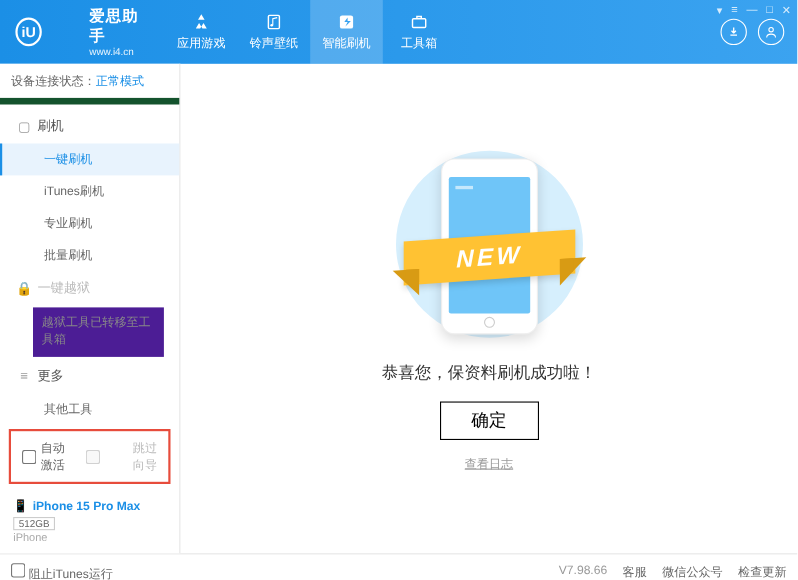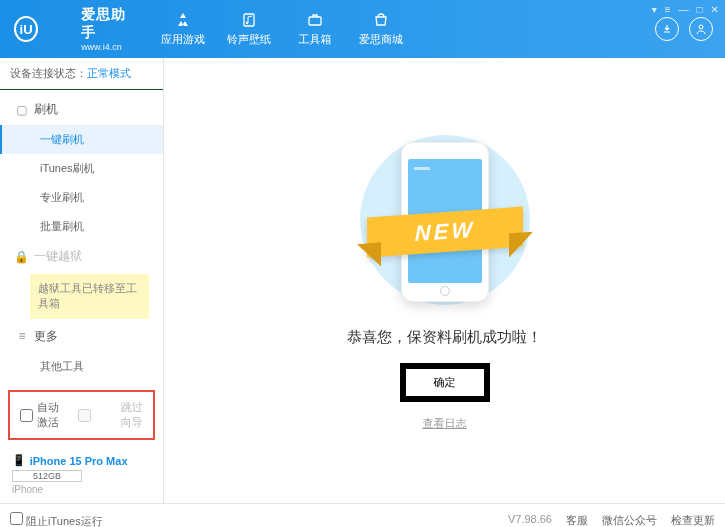--- a/index.html
+++ b/index.html
@@ -12,48 +12,48 @@
 .nav { display: flex; height: 100%; flex: 1; }
 .nav-item { width: 66px; display: flex; flex-direction: column; align-items: center; justify-content: center; cursor: pointer; font-size: 11px; }
 .nav-item.active { background: rgba(255,255,255,0.2); }
 .nav-icon { width: 18px; height: 18px; margin-bottom: 3px; display: flex; align-items: center; justify-content: center; }
 .header-right { display: flex; align-items: center; padding-right: 12px; gap: 10px; }
 .header-circle { width: 24px; height: 24px; border: 1.5px solid #fff; border-radius: 50%; display: flex; align-items: center; justify-content: center; cursor: pointer; }
 .win-controls { position: absolute; top: 4px; right: 6px; display: flex; gap: 8px; color: #fff; font-size: 10px; }
 .win-controls span { cursor: pointer; opacity: 0.8; }
 .body { display: flex; height: calc(100% - 58px - 24px); }
 .sidebar { width: 164px; border-right: 1px solid #e5e5e5; display: flex; flex-direction: column; background: #fff; }
-.status-bar { padding: 8px 10px; font-size: 11px; color: #666; border-bottom: 1px solid #14532d; }
+.status-bar { padding: 8px 10px; font-size: 11px; color: #666; border-bottom: 6px solid #14532d; }
 .status-bar .mode { color: #1b8fe6; }
 .tree { flex: 1; overflow: auto; padding-top: 4px; }
 .tree-parent { padding: 7px 16px; font-size: 12px; color: #555; display: flex; align-items: center; gap: 6px; }
 .tree-parent .ico { width: 12px; height: 12px; display: inline-flex; align-items: center; justify-content: center; color: #999; }
 .tree-child { padding: 7px 10px 7px 40px; font-size: 11px; color: #666; cursor: pointer; }
 .tree-child.active { background: #e8f3fd; color: #1b8fe6; border-left: 2px solid #1b8fe6; padding-left: 38px; }
-.tree-child.boxed { background: #fef9c3; margin: 2px 14px 2px 30px; padding: 7px 8px; color:#888; line-height:1.4; }
+.tree-child.boxed { background: #4c1d95; margin: 2px 14px 2px 30px; padding: 7px 8px; color:#888; line-height:1.4; }
 .checkbox-row { padding: 8px 10px; border: 2px solid #e74c3c; margin: 6px 8px; display: flex; gap: 12px; font-size: 11px; color: #666; }
 .checkbox-row label { display: flex; align-items: center; gap: 4px; }
 .checkbox-row .disabled { color: #bbb; gap: 30px; }
 .device-info { padding: 8px 12px; font-size: 11px; }
 .device-info .dev-name { color: #1b8fe6; font-weight: bold; display: flex; align-items: center; gap: 4px; }
-.device-info .storage { display: inline-block; border: 1px solid #ccc; padding: 0 20px; font-size: 9px; color: #666; margin-top: 3px; }
+.device-info .storage { display: inline-block; border: 1px solid #ccc; padding: 0 4px; font-size: 9px; color: #666; margin-top: 3px; }
 .device-info .type { color: #aaa; font-size: 10px; margin-top: 2px; }
 .main { flex: 1; display: flex; flex-direction: column; align-items: center; justify-content: center; position: relative; }
 .illustration { width: 180px; height: 180px; position: relative; margin-bottom: 18px; }
 .bg-circle { width: 170px; height: 170px; background: #d6effd; border-radius: 50%; position: absolute; top: 5px; left: 5px; }
 .phone { position: absolute; width: 88px; height: 160px; background: #fff; border-radius: 12px; left: 46px; top: 12px; box-shadow: 0 4px 12px rgba(0,0,0,0.15); border: 1px solid #eee; }
 .phone-screen { position: absolute; inset: 16px 6px 18px 6px; background: #6fc5f8; border-radius: 2px; }
 .phone-screen::before { content:""; position:absolute; top:8px; left:6px; width:16px; height:3px; background:#fff; opacity:0.6; }
 .phone-btn { position: absolute; bottom: 5px; left: 50%; transform: translateX(-50%); width: 10px; height: 10px; border: 1px solid #ccc; border-radius: 50%; }
 .ribbon { position: absolute; top: 82px; left: 12px; width: 156px; height: 40px; background: #ffc233; transform: skewY(-4deg); display: flex; align-items: center; justify-content: center; font-weight: 900; font-size: 22px; color: #fff; letter-spacing: 3px; font-style: italic; box-shadow: 0 3px 6px rgba(0,0,0,0.15); }
 .ribbon::before, .ribbon::after { content:""; position:absolute; width:0; height:0; border:12px solid transparent; }
 .ribbon::before { left:-10px; bottom:-10px; border-top-color:#d89b14; border-right-color:#d89b14; }
 .ribbon::after { right:-10px; bottom:-10px; border-top-color:#d89b14; border-left-color:#d89b14; }
 .success-text { font-size: 15px; color: #333; margin-bottom: 16px; }
-.ok-btn { padding: 6px 28px; border: 6px solid #000000; background: #fff; cursor: pointer; font-size: 11px; margin-bottom: 14px; }
+.ok-btn { padding: 6px 28px; border: 1px solid #000000; background: #fff; cursor: pointer; font-size: 16px; margin-bottom: 14px; }
 .log-link { font-size: 11px; color: #999; cursor: pointer; text-decoration: underline; }
 .footer { height: 24px; border-top: 1px solid #e5e5e5; display: flex; align-items: center; padding: 16px 10px; font-size: 11px; color: #666; justify-content: space-between; }
 .footer-left { display: flex; align-items: center; gap: 4px; }
 .footer-right { display: flex; gap: 14px; }
 .footer-right span { cursor: pointer; }
 .version { color: #999; }
 </style>
 </head>
 <body>
 
@@ -85,36 +85,37 @@
     <div class="nav-item">
       <div class="nav-icon">
           <svg width="16" height="16" viewBox="0 0 16 16">
             <rect x="3" y="2" width="10" height="12" rx="1" fill="none" stroke="#fff" stroke-width="1.3"></rect>
             <circle cx="6" cy="11" r="1.2" fill="#fff"></circle>
             <path d="M7 11V5l4-1" stroke="#fff" fill="none"></path>
           </svg>
         </div>
       <span>铃声壁纸</span>
     </div>
+    <div class="nav-item active">
+      <div class="nav-icon">
+          <svg width="16" height="16" viewBox="0 0 16 16">
+            <rect x="2" y="2" width="12" height="12" rx="2" fill="#fff"></rect>
+            <path d="M9 4L6 8h3l-2 4 5-5H9z" fill="#3ba3f0"></path>
+          </svg>
+        </div>
+      <span>智能刷机</span>
+    </div>
     <div class="nav-item">
       <div class="nav-icon">
           <svg width="16" height="16" viewBox="0 0 16 16">
             <rect x="2" y="5" width="12" height="8" rx="1" fill="none" stroke="#fff" stroke-width="1.3"></rect>
             <path d="M6 5V3h4v2" stroke="#fff" fill="none" stroke-width="1.3"></path>
           </svg>
         </div>
       <span>工具箱</span>
-    </div>
-    <div class="nav-item">
-      <div class="nav-icon">
-          <svg width="16" height="16" viewBox="0 0 16 16">
-            <path d="M3 5h10l-1 8H4z M5 5c0-2 1-3 3-3s3 1 3 3" fill="none" stroke="#fff" stroke-width="1.3"></path>
-          </svg>
-        </div>
-      <span>爱思商城</span>
     </div>
   </div>
   <div class="header-right">
     <div class="header-circle">
         <svg width="12" height="12" viewBox="0 0 12 12">
           <path d="M6 2v5m0 0L4 5m2 2l2-2M3 9h6" stroke="#fff" fill="none" stroke-width="1.2"></path>
         </svg>
       </div>
     <div class="header-circle">
         <svg width="12" height="12" viewBox="0 0 12 12">

